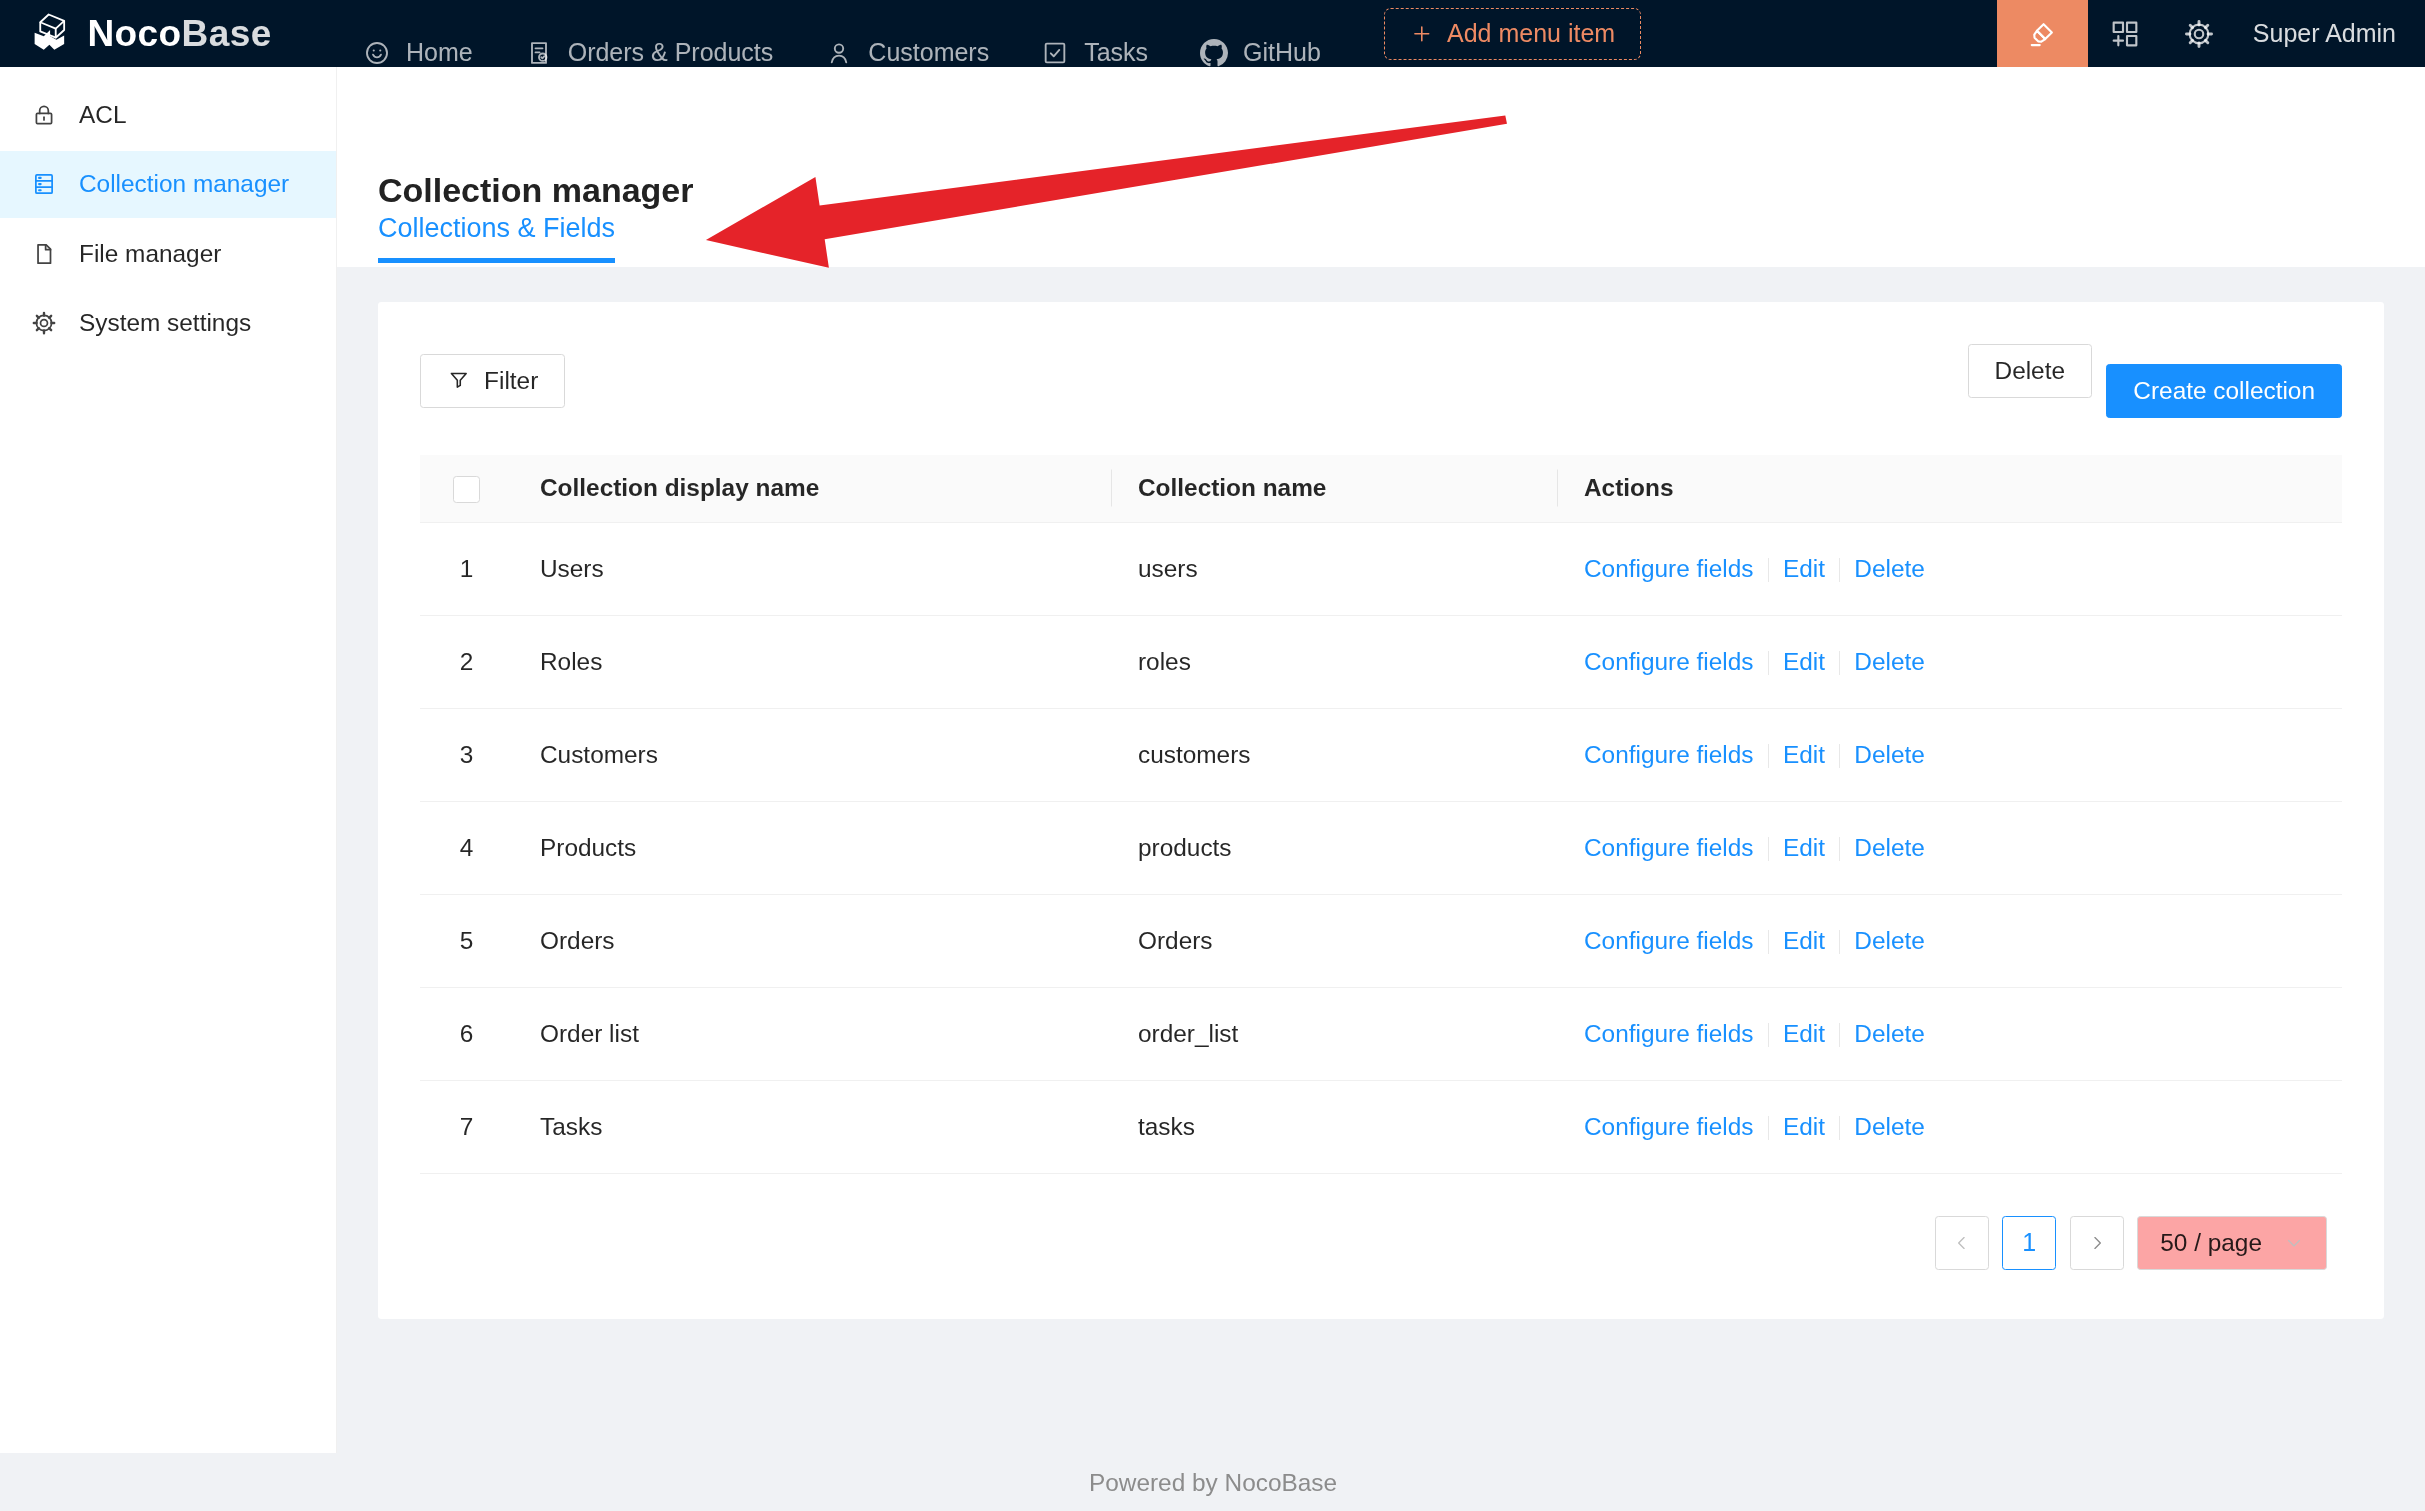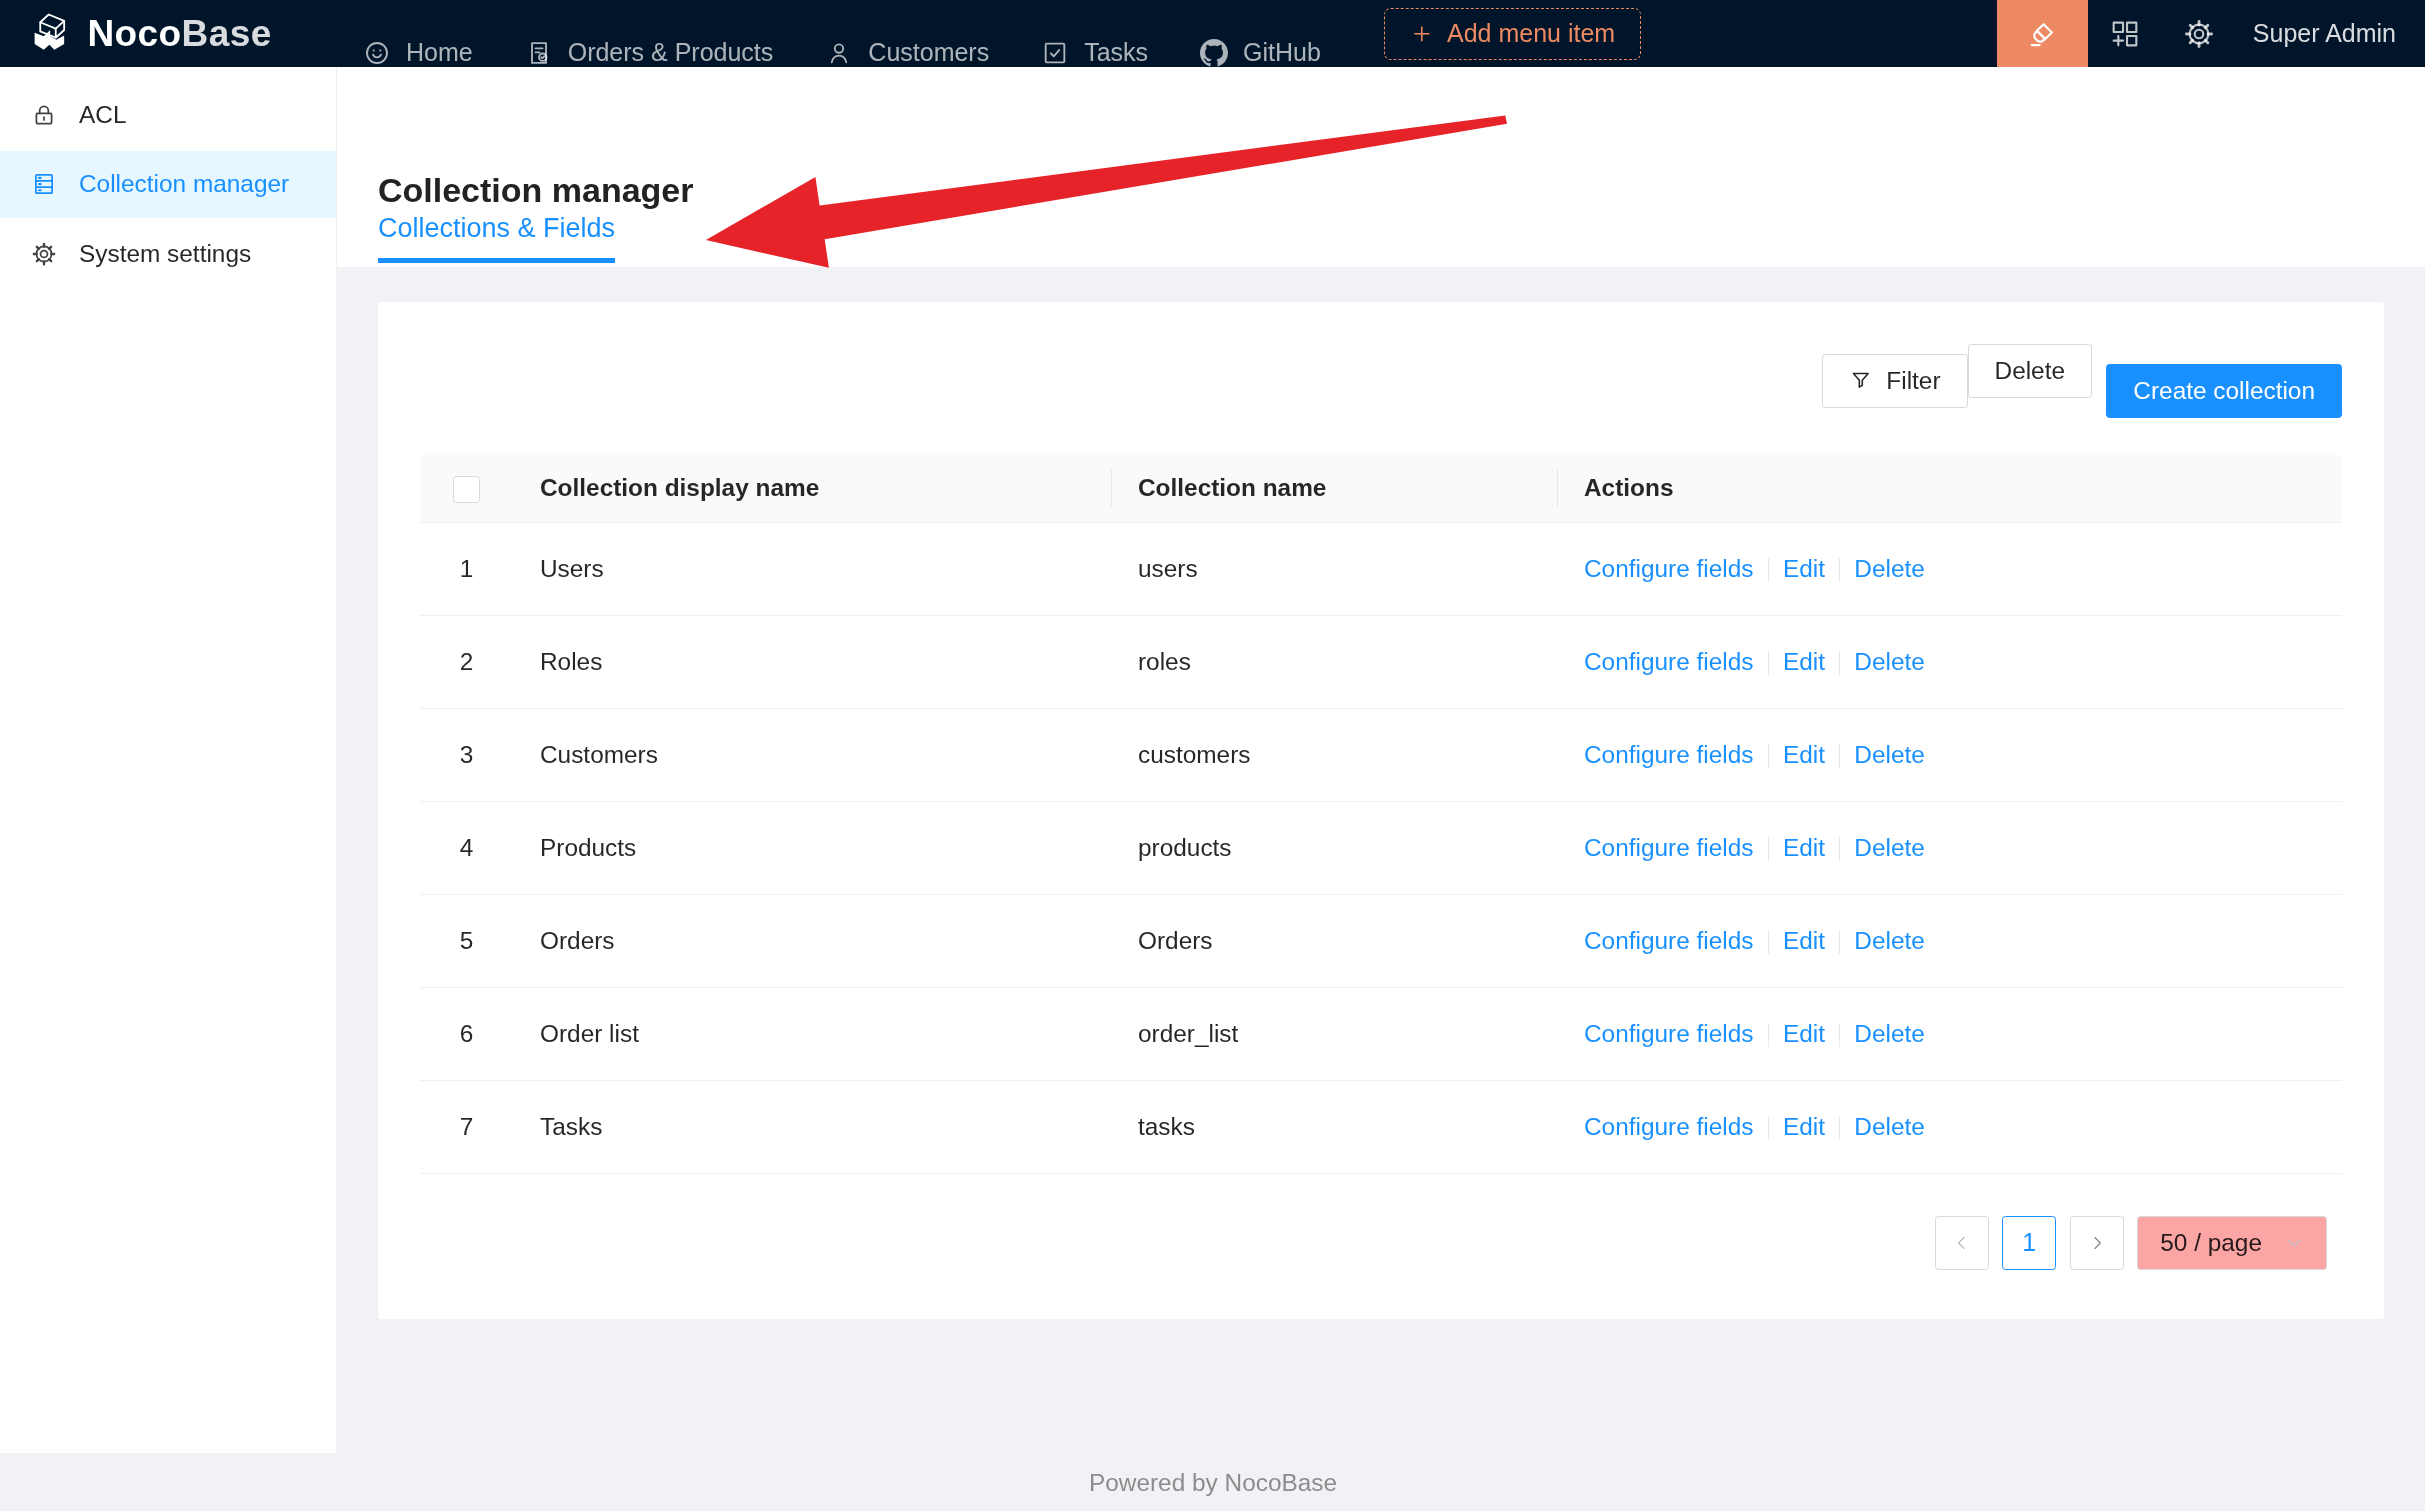--- a/index.html
+++ b/index.html
@@ -70,21 +70,21 @@
     font-size:27px; color:rgba(0,0,0,.85); padding-bottom:13.5px; cursor:pointer;
     border-bottom:5px solid transparent;
   }
   .tab.active { color:var(--primary,#1890ff); border-bottom-color:var(--primary,#1890ff); }
 
   
   .card {
     position:absolute; left:378px; top:302px; width:2006px; height:1017px;
     background:#fff; border-radius:3.4px; padding:42px; z-index:10;
   }
-  .toolbar { display:flex; justify-content:flex-end; align-items:center; margin-bottom:37px; }
+  .toolbar { display:flex; justify-content:space-between; align-items:center; margin-bottom:37px; }
   .btn {
     height:54px; display:inline-flex; align-items:center; justify-content:center; gap:13.5px;
     padding:0 26px; font-size:24.4px; border-radius:3.4px; cursor:pointer; white-space:nowrap;
     border:0.8px solid #d9d9d9; background:#fff; color:rgba(0,0,0,.85);
     font-family:inherit;
   }
   .btn .icon { width:23.6px; height:23.6px; }
   .btn-primary { background:var(--primary,#1890ff); border-color:var(--primary,#1890ff); color:#fff;margin-top:20px; }
   .toolbar-right { display:flex; gap:14.3px; }
 
@@ -267,20 +267,29 @@
       <span class="icon">
         <svg viewBox="0 0 24 24" fill="none" stroke="currentColor" stroke-width="1.6" stroke-linecap="round" stroke-linejoin="round">
           <rect x="4.5" y="3.5" width="15" height="17" rx="1"></rect>
           <path d="M4.5 9.2h15M4.5 14.9h15"></path>
           <path stroke-width="2" d="M7.5 6.4h1.4M7.5 12.1h1.4M7.5 17.8h1.4"></path>
         </svg>
       </span>
       <span>Collection manager</span>
     </div>
 
+    <div class="side-item">
+      <span class="icon">
+        <svg viewBox="0 0 24 24" fill="none" stroke="currentColor" stroke-width="1.6" stroke-linecap="round" stroke-linejoin="round">
+          <path d="M6.5 3.5h7.5l4 4v13h-11.5z"></path>
+          <path d="M13.5 3.5V8h4.5"></path>
+        </svg>
+      </span>
+      <span>File manager</span>
+    </div>
 
     <div class="side-item">
       <span class="icon">
         <svg viewBox="0 0 24 24" fill="none" stroke="currentColor" stroke-width="1.6" stroke-linecap="round" stroke-linejoin="round">
           <circle cx="12" cy="12" r="3.2"></circle>
           <circle cx="12" cy="12" r="7"></circle>
           <path stroke-width="2.2" d="M12 2.6v2.6M12 18.8v2.6M2.6 12h2.6M18.8 12h2.6M5.4 5.4l1.8 1.8M16.8 16.8l1.8 1.8M18.6 5.4l-1.8 1.8M7.2 16.8l-1.8 1.8"></path>
         </svg>
       </span>
       <span>System settings</span>

